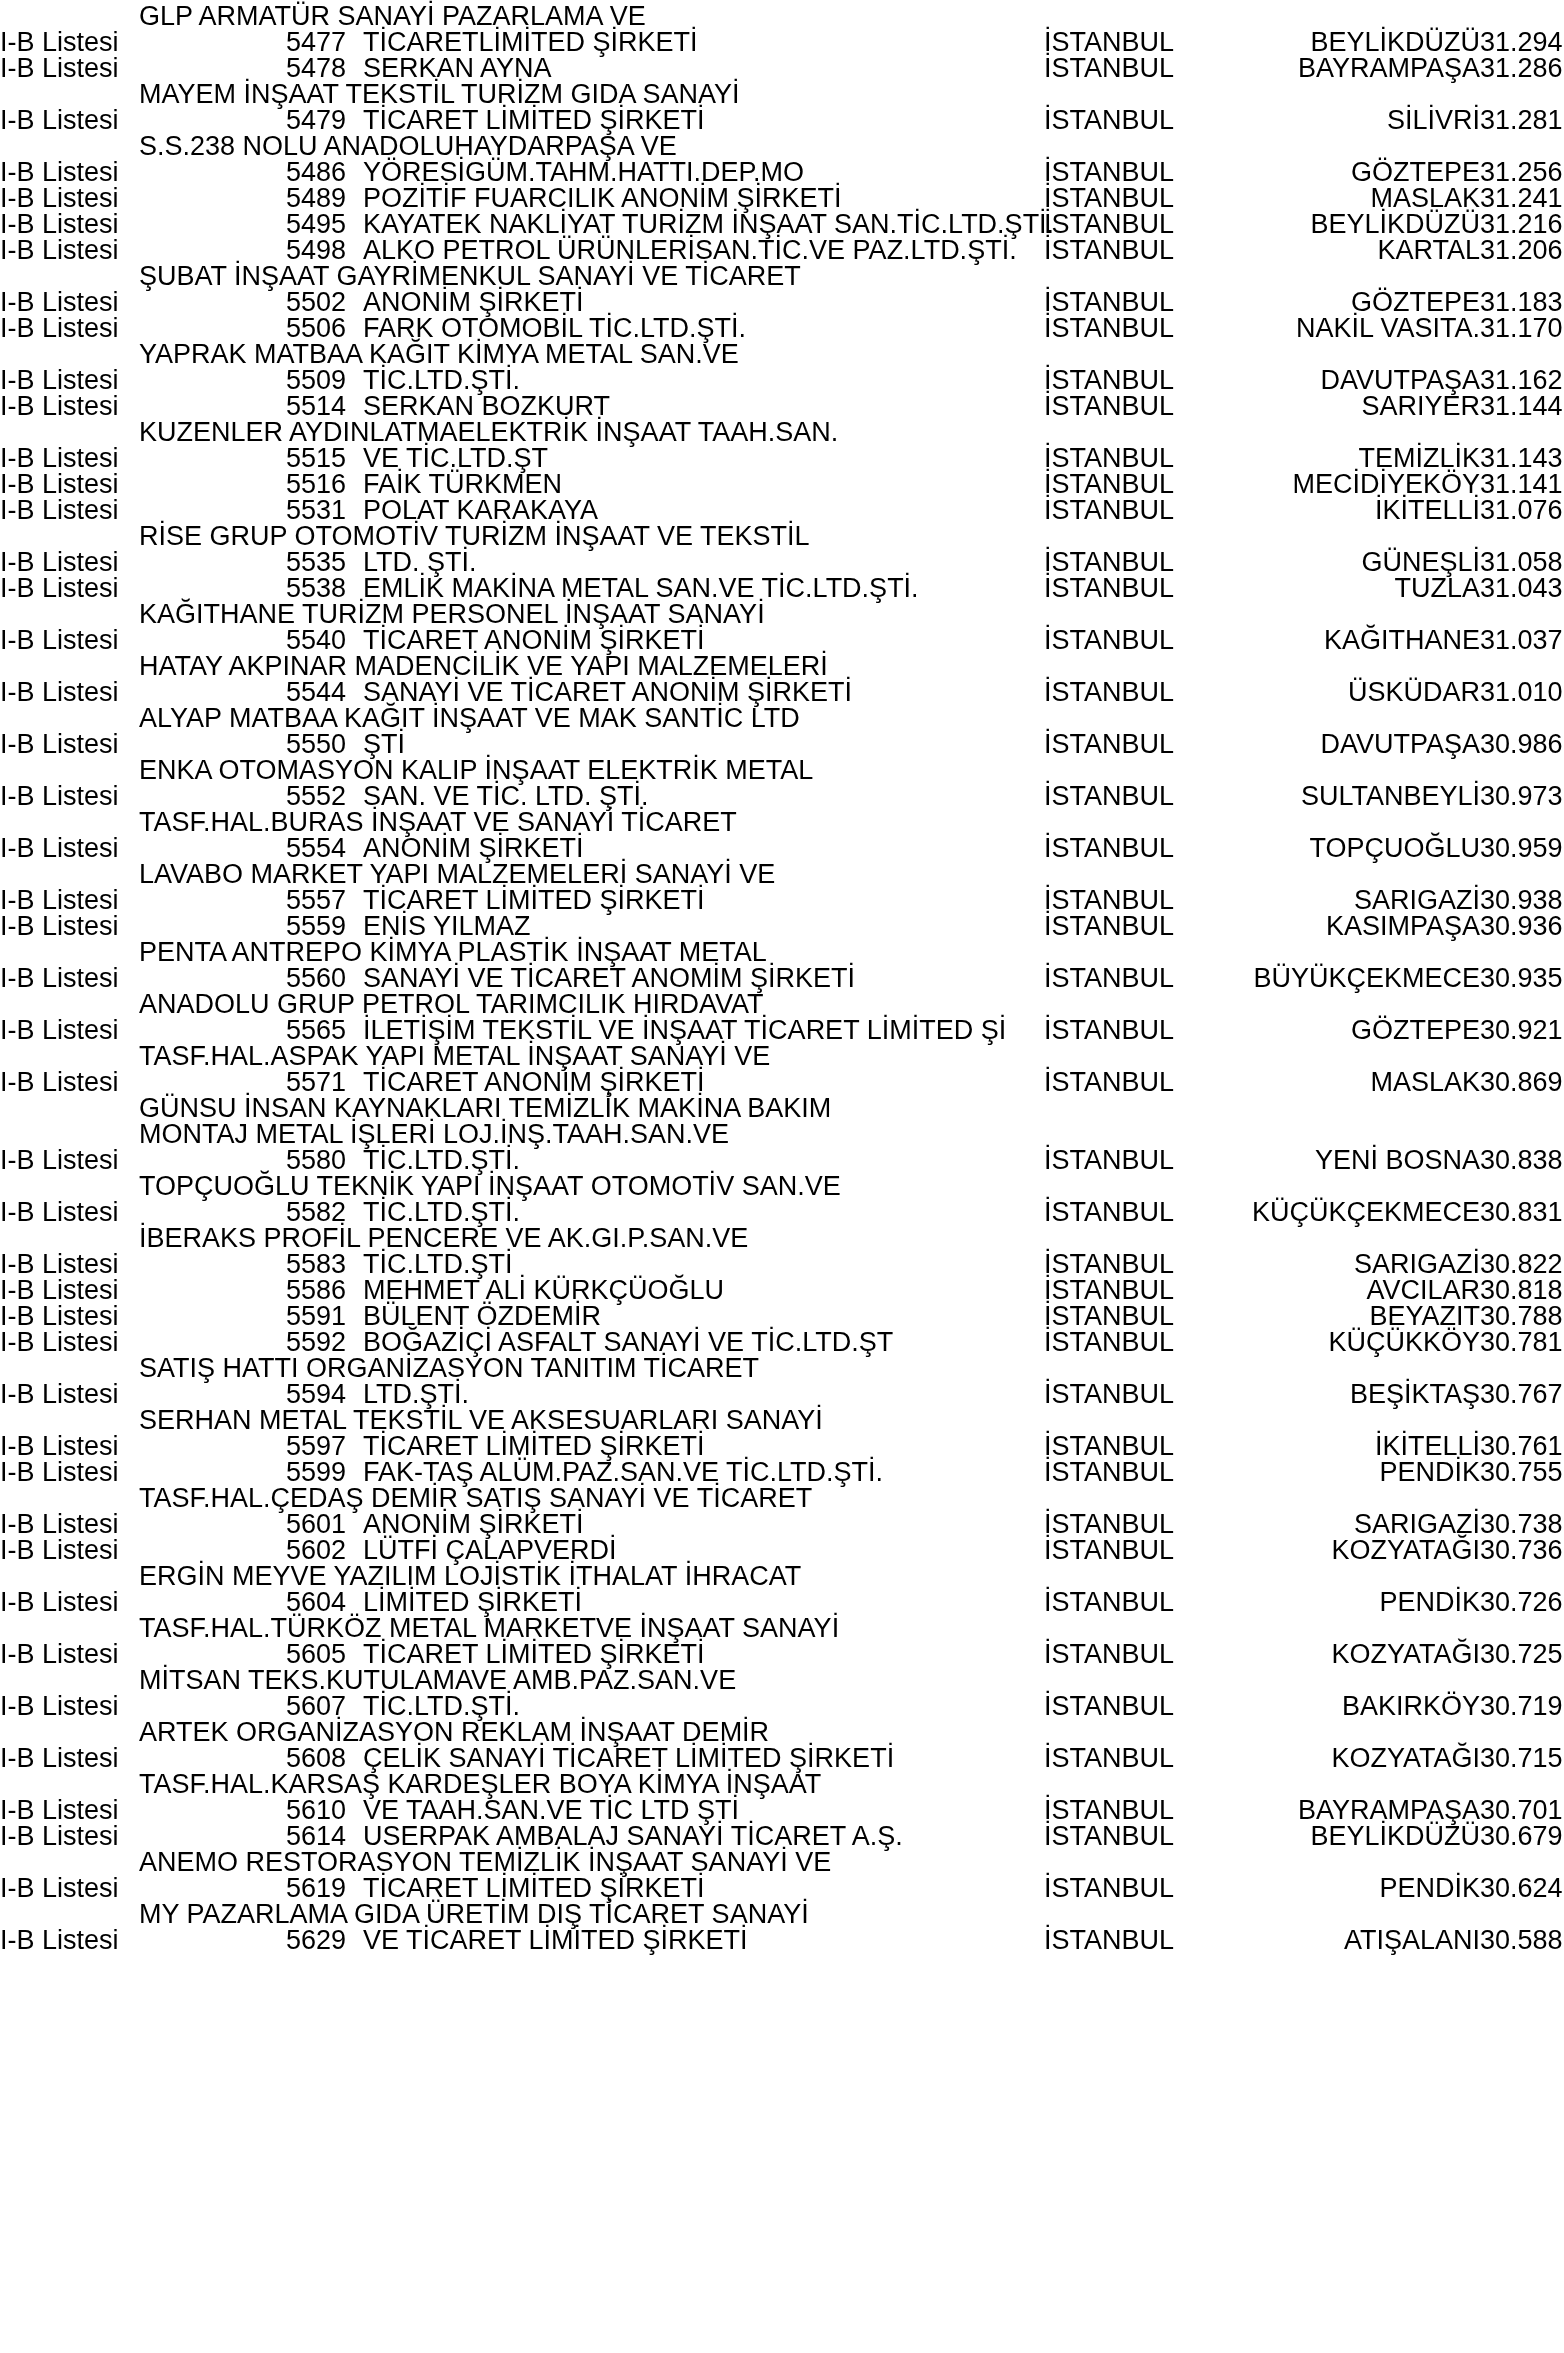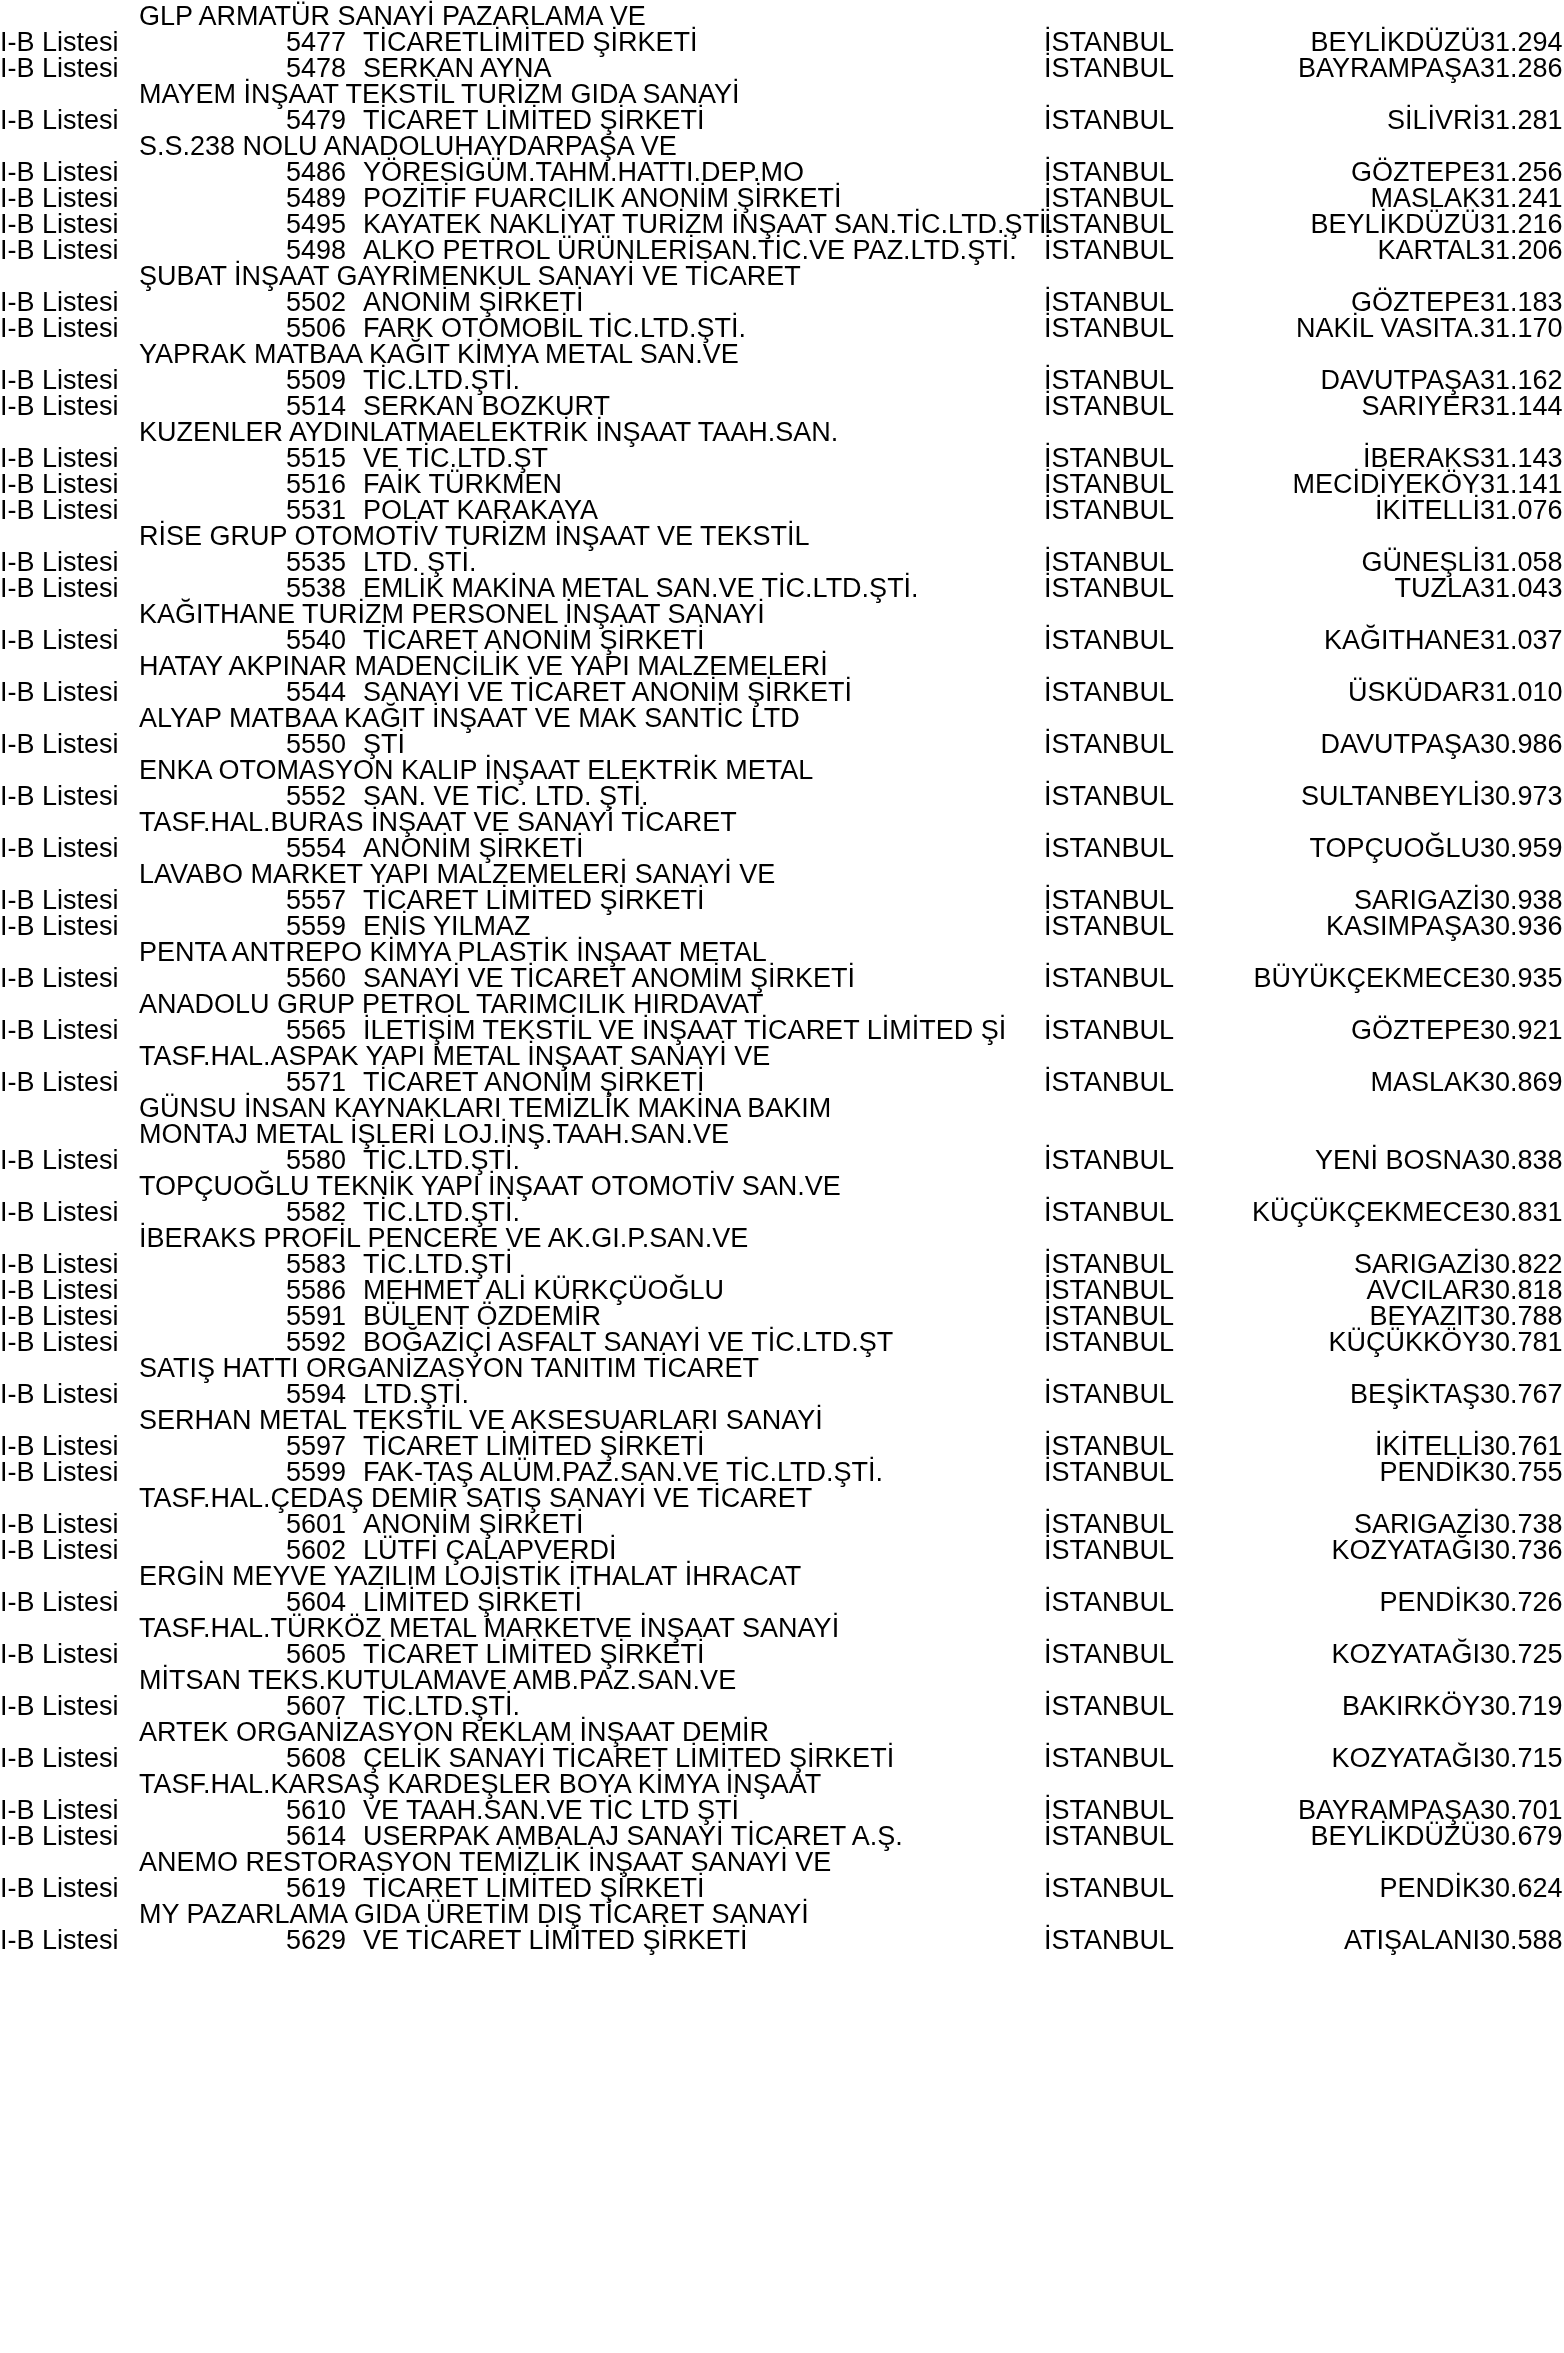--- a/index.html
+++ b/index.html
@@ -197,21 +197,21 @@
         <tr class="wrap-row">
           <td class="wrap-cell" colspan="6">
             <span class="wrap-text">KUZENLER AYDINLATMAELEKTRİK İNŞAAT TAAH.SAN.</span>
           </td>
         </tr>
         <tr class="data-row">
           <td class="col-list">I-B Listesi</td>
           <td class="col-seq">5515</td>
           <td class="col-name">VE TİC.LTD.ŞT</td>
           <td class="col-city">İSTANBUL</td>
-          <td class="col-dist">İBERAKS</td>
+          <td class="col-dist">TEMİZLİK</td>
           <td class="col-amount">31.143.909,46</td>
         </tr>
         <tr class="data-row">
           <td class="col-list">I-B Listesi</td>
           <td class="col-seq">5516</td>
           <td class="col-name">FAİK TÜRKMEN</td>
           <td class="col-city">İSTANBUL</td>
           <td class="col-dist">MECİDİYEKÖY</td>
           <td class="col-amount">31.141.182,39</td>
         </tr>

